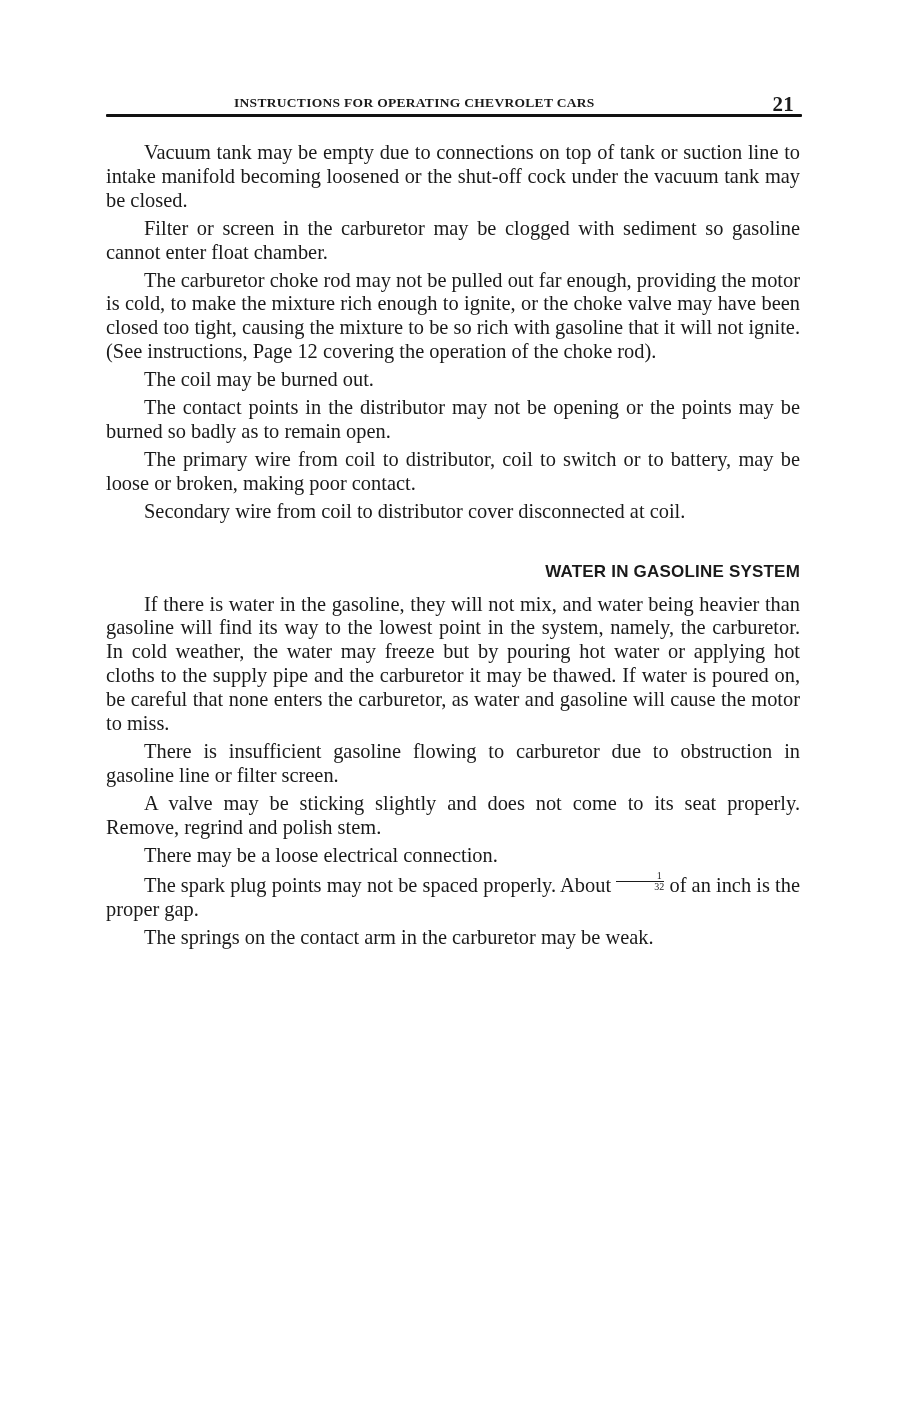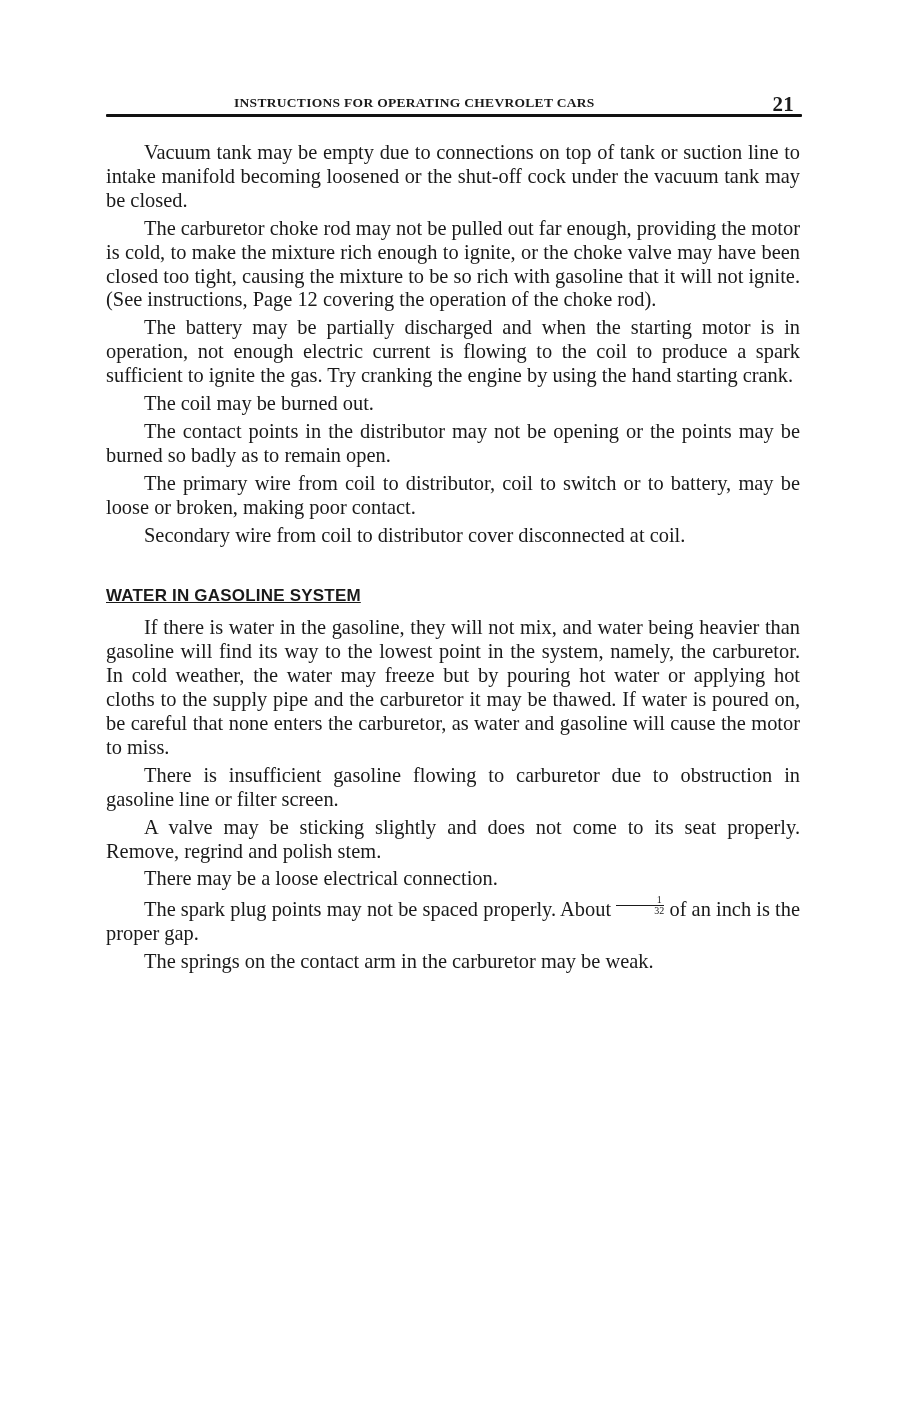--- a/index.html
+++ b/index.html
@@ -58,27 +58,26 @@
       font-size: 20.4px;
       line-height: 23.9px;
       text-align: justify;
       -webkit-font-smoothing: none;
     }
     .para {
       margin: 0 0 4px 0;
       text-indent: 38px;
     }
     .section-heading {
-      text-align: left;
+      text-align: right;
       font-family: "Liberation Sans", sans-serif;
       font-weight: bold;
       font-size: 17px;
       letter-spacing: 0.2px;
       margin: 36px 0 9px 0;
-      text-decoration: underline;
     }
     .frac {
       display: inline-block;
       font-size: 10px;
       line-height: 10px;
       vertical-align: 2px;
       text-align: center;
     }
     .frac span { display: block; }
     .frac .num { border-bottom: 1px solid #1a1a1a; padding: 0 1px; }
@@ -88,22 +87,22 @@
 
 <div class="page">
   <div class="running-head">
     <span class="title">INSTRUCTIONS FOR OPERATING CHEVROLET CARS</span>
     <span class="page-no">21</span>
     <div class="rule"></div>
   </div>
 
   <div class="body">
     <p class="para">Vacuum tank may be empty due to connections on top of tank or suction line to intake manifold becoming loosened or the shut-off cock under the vacuum tank may be closed.</p>
+    <p class="para">Filter or screen in the carburetor may be clogged with sediment so gasoline cannot enter float chamber.</p>
     <p class="para">The carburetor choke rod may not be pulled out far enough, providing the motor is cold, to make the mixture rich enough to ignite, or the choke valve may have been closed too tight, causing the mixture to be so rich with gasoline that it will not ignite. (See instructions, Page 12 covering the operation of the choke rod).</p>
-    <p class="para">The battery may be partially discharged and when the starting motor is in operation, not enough electric current is flowing to the coil to produce a spark sufficient to ignite the gas. Try cranking the engine by using the hand starting crank.</p>
     <p class="para">The coil may be burned out.</p>
     <p class="para">The contact points in the distributor may not be opening or the points may be burned so badly as to remain open.</p>
     <p class="para">The primary wire from coil to distributor, coil to switch or to battery, may be loose or broken, making poor contact.</p>
     <p class="para">Secondary wire from coil to distributor cover disconnected at coil.</p>
 
     <div class="section-heading">WATER IN GASOLINE SYSTEM</div>
     <p class="para">If there is water in the gasoline, they will not mix, and water being heavier than gasoline will find its way to the lowest point in the system, namely, the carburetor. In cold weather, the water may freeze but by pouring hot water or applying hot cloths to the supply pipe and the carburetor it may be thawed. If water is poured on, be careful that none enters the carburetor, as water and gasoline will cause the motor to miss.</p>
 
     <p class="para">There is insufficient gasoline flowing to carburetor due to obstruction in gasoline line or filter screen.</p>
     <p class="para">A valve may be sticking slightly and does not come to its seat properly. Remove, regrind and polish stem.</p>

